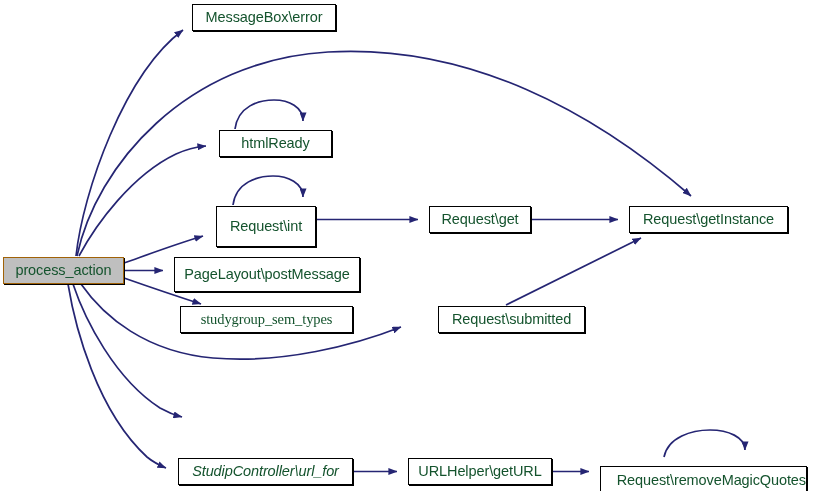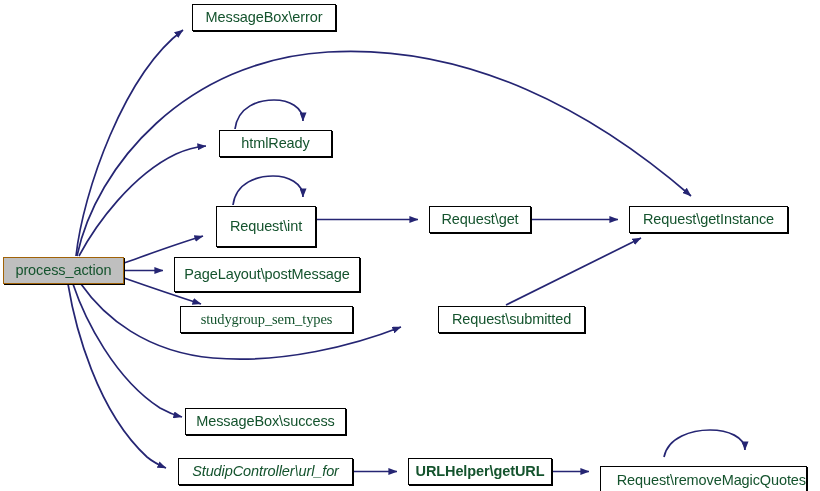--- a/index.html
+++ b/index.html
@@ -108,34 +108,31 @@
     </div>
     <div class="node shadow" style="left: 216px; top: 206px; width: 100px; height: 41px;">
       <span>Request\int</span>
     </div>
     <div class="node shadow" style="left: 174px; top: 257px; width: 186px; height: 35px;">
       <span>PageLayout\postMessage</span>
     </div>
     <div class="node shadow" style="left: 180px; top: 306px; width: 173px; height: 27px; font-family: Liberation Serif, serif;">
       <span>studygroup_sem_types</span>
     </div>
-    <div class="node shadow" style="left: 185px; top: 408px; width: 161px; height: 27px;">
-      <span>MessageBox\success</span>
-    </div>
     <div class="node shadow" style="left: 178px; top: 458px; width: 175px; height: 27px; font-style: italic;">
       <span>StudipController\url_for</span>
     </div>
     <div class="node shadow" style="left: 429px; top: 206px; width: 102px; height: 27px;">
       <span>Request\get</span>
     </div>
     <div class="node shadow" style="left: 629px; top: 206px; width: 159px; height: 27px;">
       <span>Request\getInstance</span>
     </div>
     <div class="node shadow" style="left: 406px; top: 306px; width: 147px; height: 27px; margin-left: 32px;">
       <span>Request\submitted</span>
     </div>
-    <div class="node shadow" style="left: 408px; top: 458px; width: 144px; height: 27px; font-weight: bold;">
+    <div class="node shadow" style="left: 408px; top: 458px; width: 144px; height: 27px;">
       <span>URLHelper\getURL</span>
     </div>
     <div class="node shadow" style="left: 600px; top: 466px; width: 207px; height: 28px; justify-content: flex-end;">
       <span>Request\removeMagicQuotes</span>
     </div>
   </div>
 
 </body></html>

